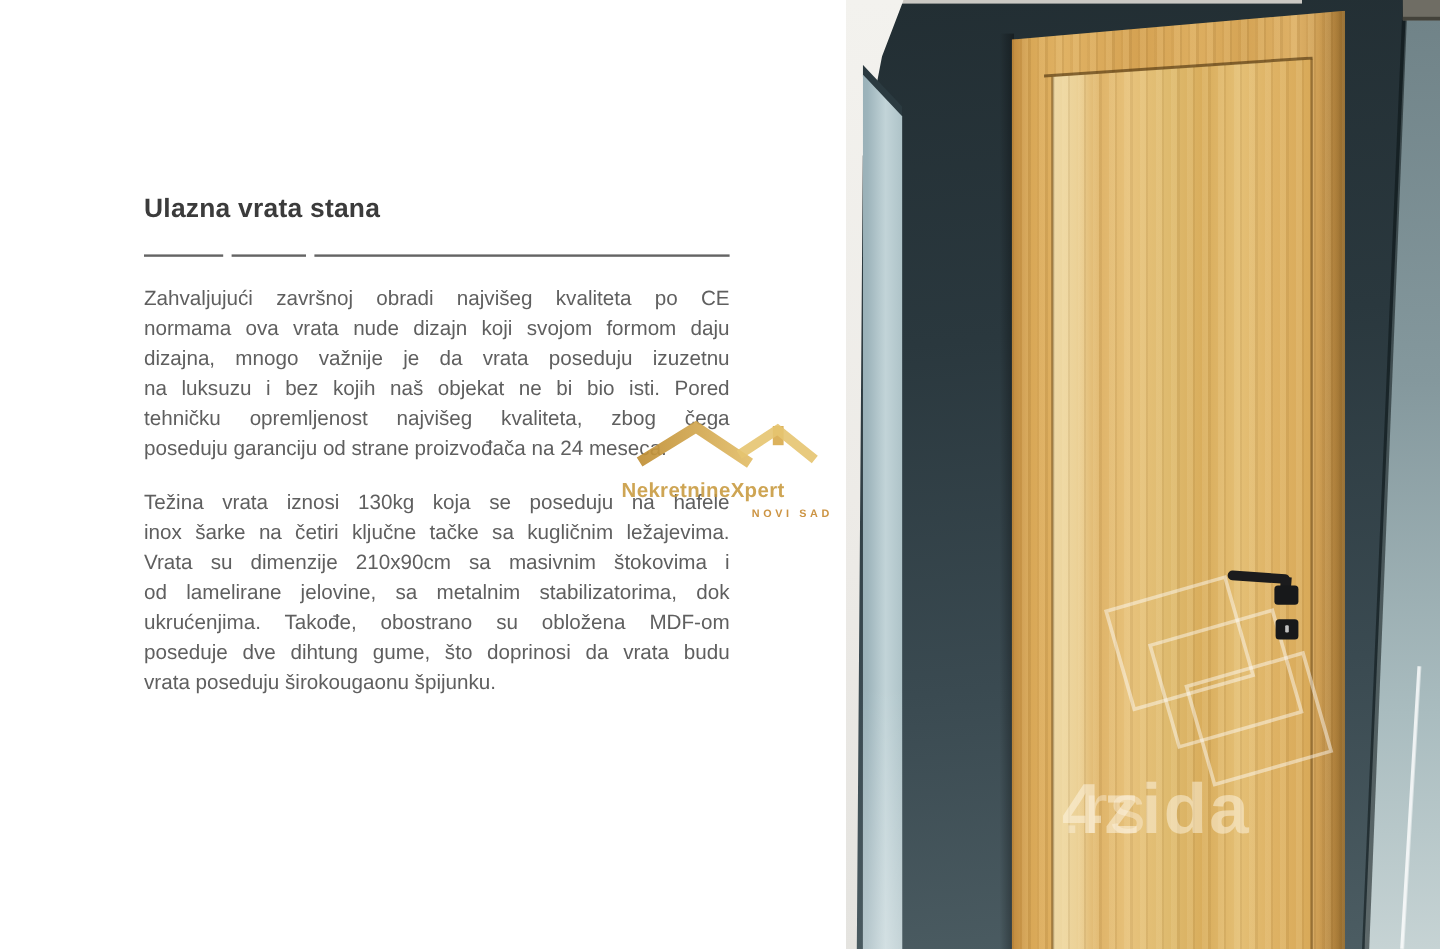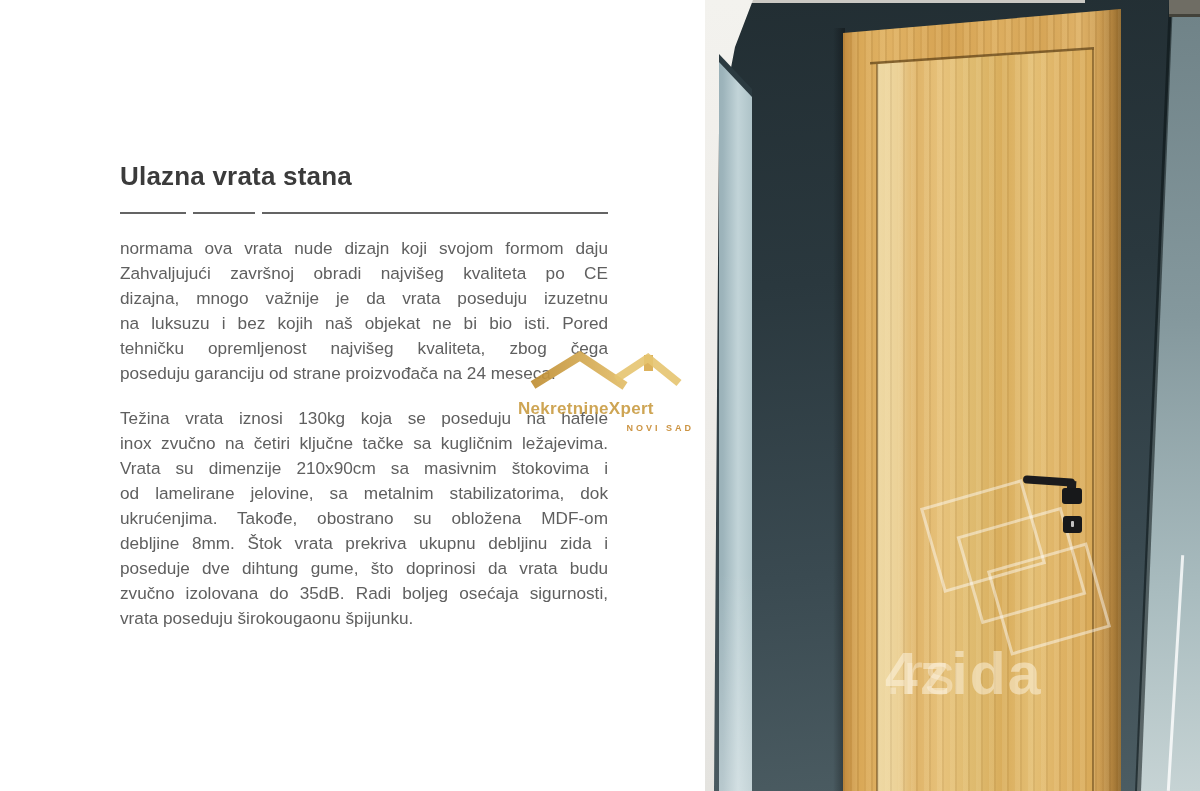--- a/index.html
+++ b/index.html
@@ -5,21 +5,21 @@
   html,body { margin:0; padding:0; background:#ffffff; }
   .page {
     position:relative; width:1200px; height:791px; overflow:hidden;
     background:#ffffff; font-family:"Liberation Sans", sans-serif;
   }
 
   
   .text-col { position:absolute; left:120px; top:0; width:488px; }
   .page-title {
     position:absolute; left:0; top:161px; width:488px;
-    font-size:26px; font-weight:bold; color:#3b3b3b; letter-spacing:.2px;
+    font-size:22px; font-weight:bold; color:#3b3b3b; letter-spacing:.2px;
   }
   .divider { position:absolute; left:0; top:212px; width:488px; display:flex; gap:7px; }
   .divider span { display:block; height:2px; background:#646464; }
   .divider .s1 { width:66px; } .divider .s2 { width:62px; } .divider .s3 { flex:1; }
 
   .para {
     position:absolute; left:0; width:488px;
     font-size:17.2px; line-height:25px; color:#5f5f5f;
   }
   .para-1 { top:236px; }
@@ -141,37 +141,35 @@
   <div class="text-col">
     <div class="page-title">Ulazna vrata stana</div>
 
     <div class="divider">
       <span class="s1"></span>
       <span class="s2"></span>
       <span class="s3"></span>
     </div>
 
     <div class="para para-1">
+        <div class="tline">Zahvaljujući završnoj obradi najvišeg kvaliteta po CE</div>
         <div class="tline">normama ova vrata nude dizajn koji svojom formom daju</div>
-        <div class="tline">Zahvaljujući završnoj obradi najvišeg kvaliteta po CE</div>
         <div class="tline">dizajna, mnogo važnije je da vrata poseduju izuzetnu</div>
         <div class="tline">na luksuzu i bez kojih naš objekat ne bi bio isti. Pored</div>
         <div class="tline">tehničku opremljenost najvišeg kvaliteta, zbog čega</div>
         <div class="tline last">poseduju garanciju od strane proizvođača na 24 meseca.</div>
       </div>
 
     <div class="para para-2">
         <div class="tline">Težina vrata iznosi 130kg koja se poseduju na hafele</div>
-        <div class="tline">inox zvučno na četiri ključne tačke sa kugličnim ležajevima.</div>
+        <div class="tline">inox šarke na četiri ključne tačke sa kugličnim ležajevima.</div>
         <div class="tline">Vrata su dimenzije 210x90cm sa masivnim štokovima i</div>
         <div class="tline">od lamelirane jelovine, sa metalnim stabilizatorima, dok</div>
         <div class="tline">ukrućenjima. Takođe, obostrano su obložena MDF-om</div>
-        <div class="tline">debljine 8mm. Štok vrata prekriva ukupnu debljinu zida i</div>
         <div class="tline">poseduje dve dihtung gume, što doprinosi da vrata budu</div>
-        <div class="tline">zvučno izolovana do 35dB. Radi boljeg osećaja sigurnosti,</div>
         <div class="tline last">vrata poseduju širokougaonu špijunku.</div>
       </div>
   </div>
 
   <div class="agency-wm">
     <svg width="158" height="46" viewBox="0 0 158 46">
       <defs>
         <linearGradient id="g1" x1="0" y1="0" x2="1" y2="0">
           <stop offset="0" stop-color="#c08f35"></stop>
           <stop offset="1" stop-color="#e2bd68"></stop>

